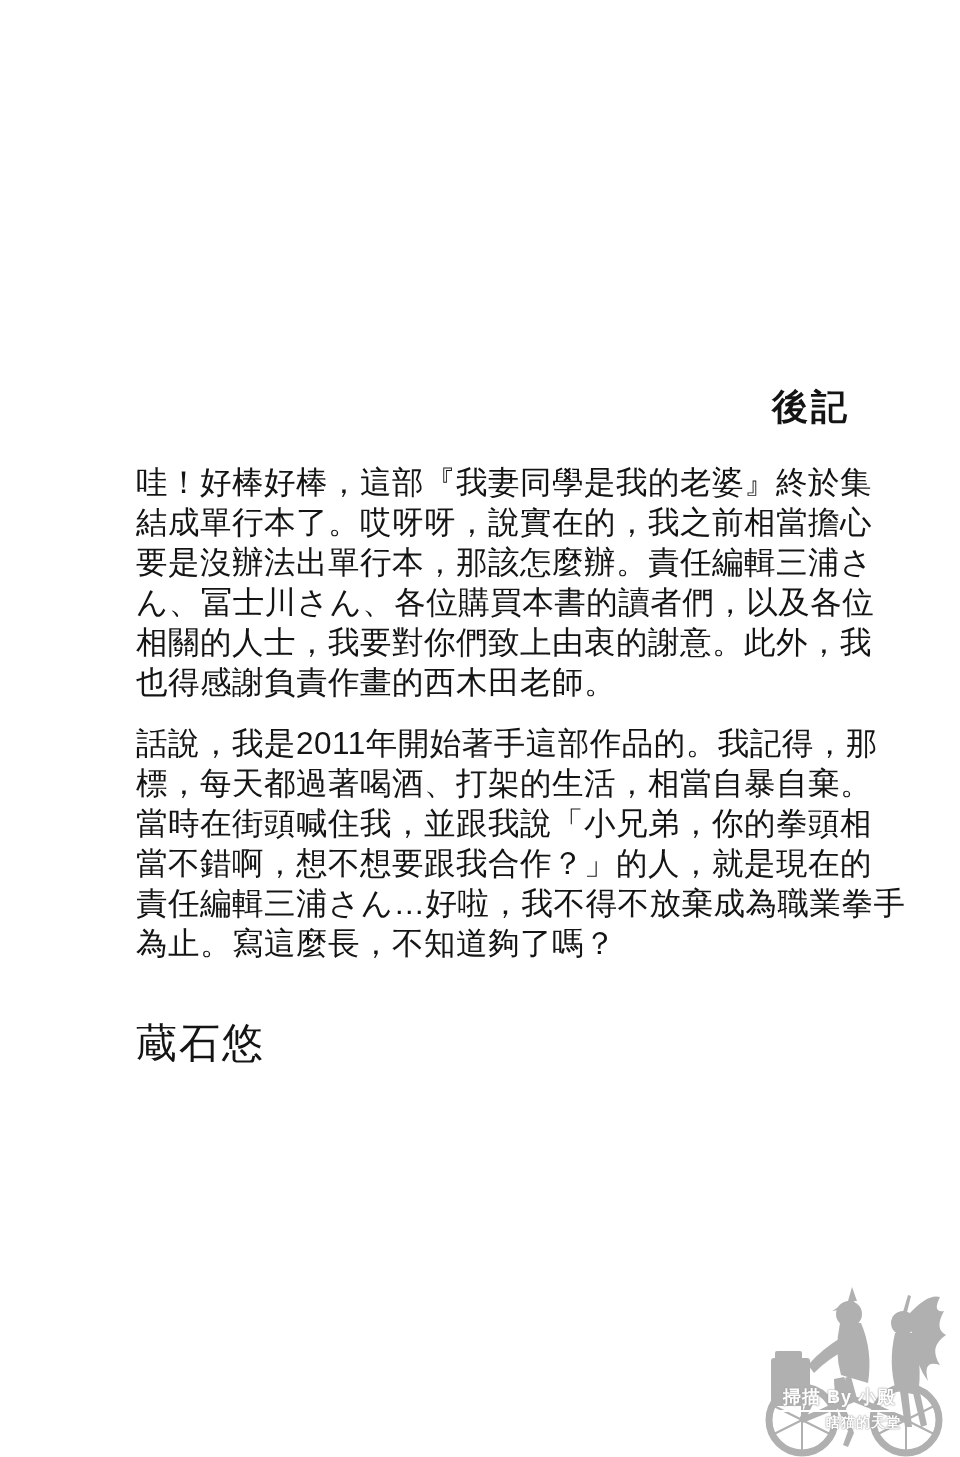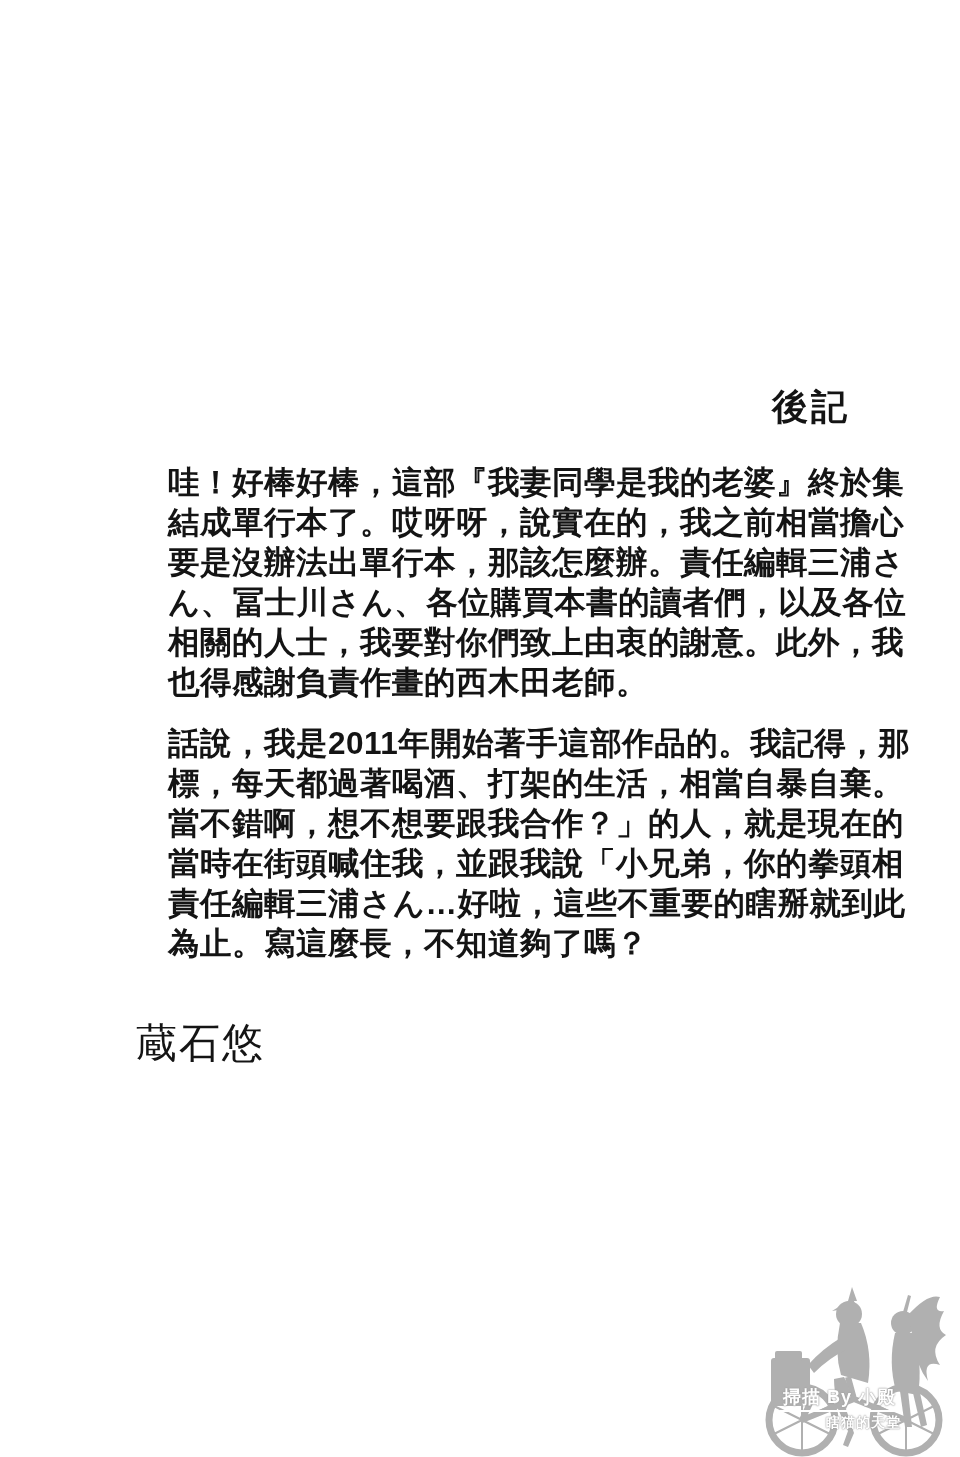--- a/index.html
+++ b/index.html
@@ -12,21 +12,21 @@
     font-family:"Liberation Sans", sans-serif;
     overflow:hidden;
   }
   .page-title {
     position:absolute; top:383px; left:136px; width:714px;
     text-align:right;
     font-size:36px; font-weight:600; letter-spacing:3px;
   }
   .body-text {
     position:absolute; top:462px; left:136px; width:718px;
-    font-size:31.5px; font-weight:700;margin-left:32px;
+    font-size:31.5px; font-weight:400;
   }
   .paragraph + .paragraph { margin-top:21px; }
   .text-line {
     height:40px; line-height:40px;
     white-space:nowrap; letter-spacing:0.5px;
   }
   .signature {
     position:absolute; top:1016px; left:136px; width:716px;
     font-size:41px; font-weight:500; letter-spacing:2px;
   }
@@ -66,23 +66,23 @@
         <div class="text-line">哇！好棒好棒，這部『我妻同學是我的老婆』終於集</div>
         <div class="text-line">結成單行本了。哎呀呀，說實在的，我之前相當擔心</div>
         <div class="text-line">要是沒辦法出單行本，那該怎麼辦。責任編輯三浦さ</div>
         <div class="text-line">ん、冨士川さん、各位購買本書的讀者們，以及各位</div>
         <div class="text-line">相關的人士，我要對你們致上由衷的謝意。此外，我</div>
         <div class="text-line">也得感謝負責作畫的西木田老師。</div>
       </div>
     <div class="paragraph">
         <div class="text-line">話說，我是2011年開始著手這部作品的。我記得，那</div>
         <div class="text-line">標，每天都過著喝酒、打架的生活，相當自暴自棄。</div>
+        <div class="text-line">當時在街頭喊住我，並跟我說「小兄弟，你的拳頭相</div>
         <div class="text-line">當不錯啊，想不想要跟我合作？」的人，就是現在的</div>
-        <div class="text-line">當時在街頭喊住我，並跟我說「小兄弟，你的拳頭相</div>
-        <div class="text-line">責任編輯三浦さん…好啦，這些不重要的瞎掰就到此</div>
+        <div class="text-line">責任編輯三浦さん…好啦，我不得不放棄成為職業拳手</div>
         <div class="text-line">為止。寫這麼長，不知道夠了嗎？</div>
       </div>
   </div>
 
   <div class="signature">蔵石悠</div>
 
   <div class="silhouette-wrap">
     <svg viewBox="0 0 196 176" aria-hidden="true">
 
       <g stroke="currentColor" fill="none">

